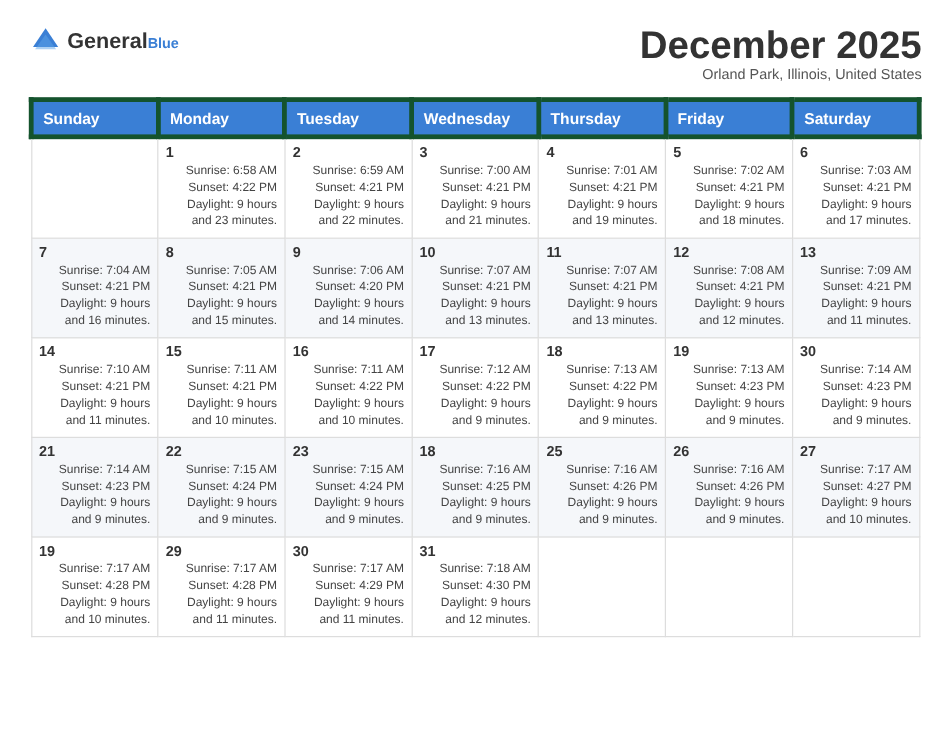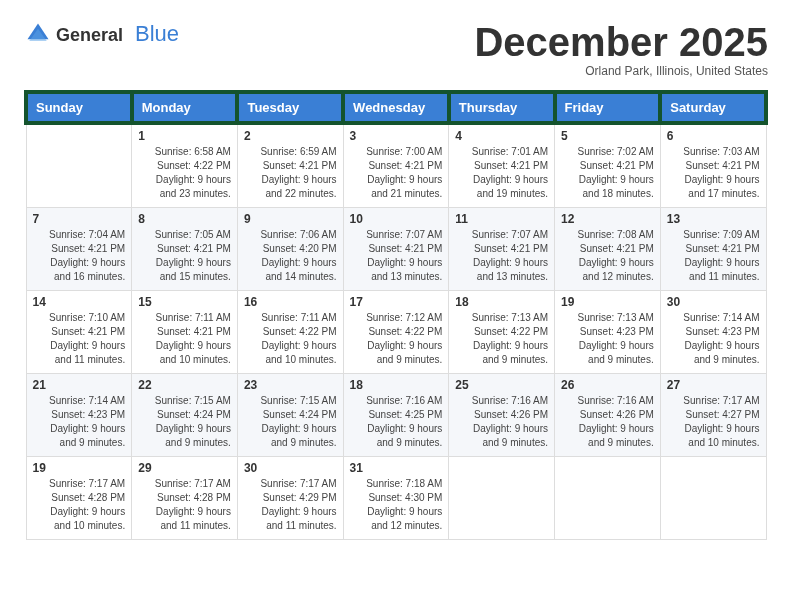--- a/index.html
+++ b/index.html
@@ -21,34 +21,34 @@
       align-items: center;
       gap: 4px;
     }
     .logo-text-general {
       font-size: 18px;
       font-weight: bold;
       color: #333;
       line-height: 1;
     }
     .logo-text-blue {
-      font-size: 22px;
-      font-weight: normal;
+      font-size: 12px;
+      font-weight: bold;
       color: #3a7fd5;
       line-height: 1;
     }
     .logo-icon {
       width: 28px;
       height: 28px;
     }
     .title-area {
       text-align: right;
     }
     .month-title {
-      font-size: 40px;
+      font-size: 32px;
       font-weight: bold;
       color: #333;
       line-height: 1.1;
     }
     .location-title {
       font-size: 12px;
       color: #555;
     }
     .calendar {
       width: 100%;
@@ -100,21 +100,21 @@
 </head>
 <body>
 
 <div class="header">
   <div class="logo">
     <svg class="logo-icon" viewBox="0 0 32 32" xmlns="http://www.w3.org/2000/svg">
       <polygon points="16,4 28,22 4,22" fill="#3a7fd5"></polygon>
       <polygon points="16,10 26,24 6,24" fill="#5ba3e8" opacity="0.5"></polygon>
     </svg>
     <div>
-      <div style="display:flex; align-items:baseline; gap:12px;">
+      <div style="display:flex; align-items:baseline; gap:0px;">
         <span class="logo-text-general">General</span>
           <span class="logo-text-blue">Blue</span>
       </div>
     </div>
   </div>
   <div class="title-area">
     <div class="month-title">December 2025</div>
     <div class="location-title">Orland Park, Illinois, United States</div>
   </div>
 </div>

